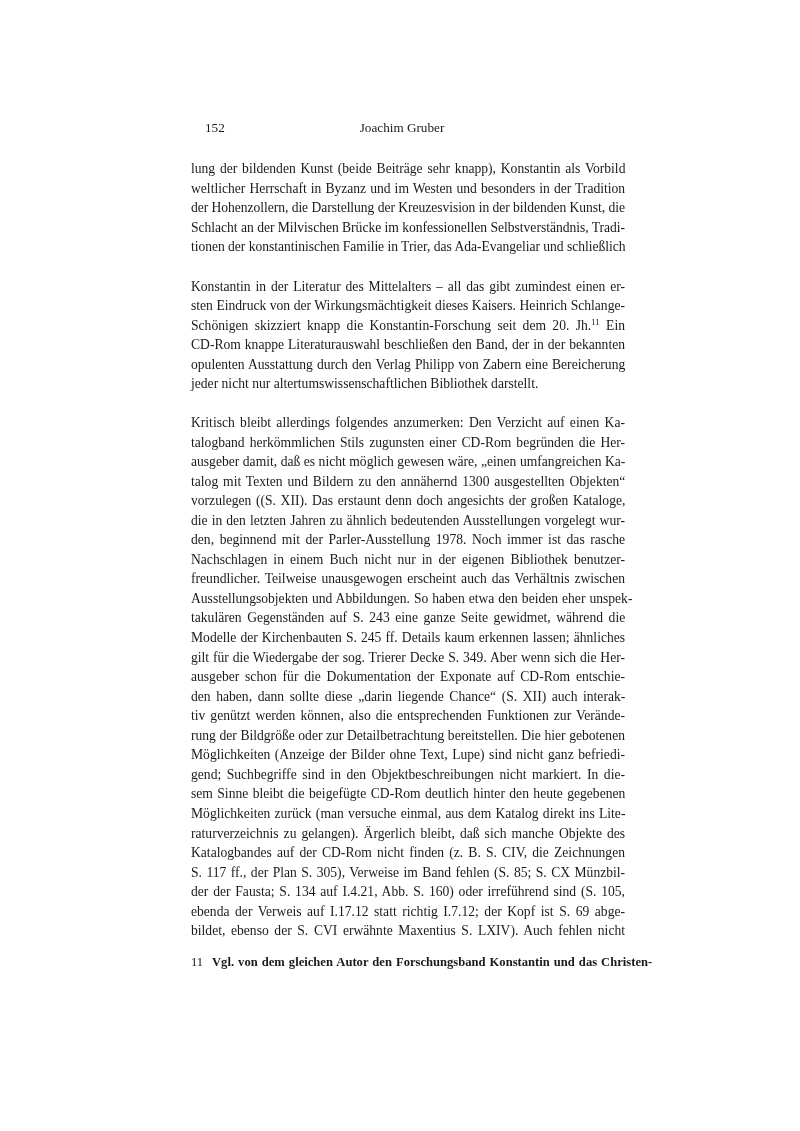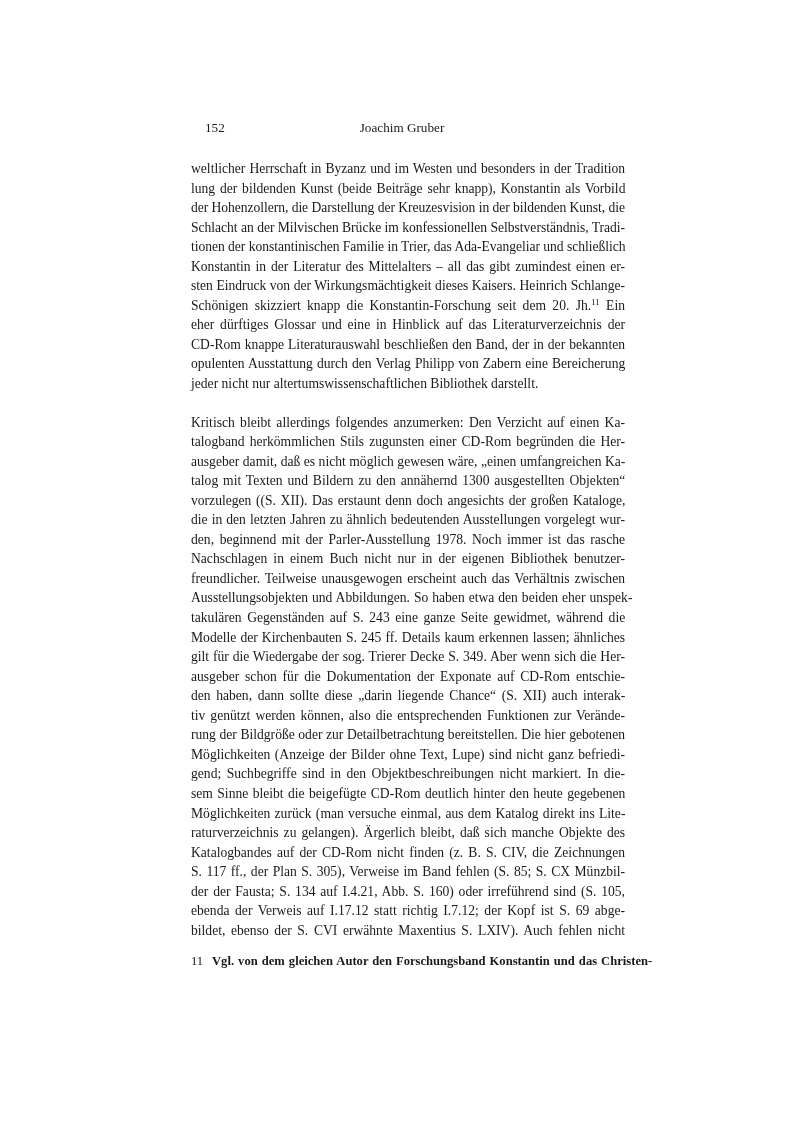--- a/index.html
+++ b/index.html
@@ -25,29 +25,28 @@
 <body>
 
 <div class="page">
   <div class="running-head">
     <span class="page-number">152</span>
     <span class="running-title">Joachim Gruber</span>
   </div>
 
   <div class="body-text">
     <p class="para">
+      <span class="line" style="white-space: nowrap; display: block; word-spacing: 1.4px;">lung der bildenden Kunst (beide Beiträge sehr knapp), Konstantin als Vorbild</span>
       <span class="line" style="white-space: nowrap; display: block; word-spacing: 0.636364px;">weltlicher Herrschaft in Byzanz und im Westen und besonders in der Tradition</span>
-      <span class="line" style="white-space: nowrap; display: block; word-spacing: 1.4px;">lung der bildenden Kunst (beide Beiträge sehr knapp), Konstantin als Vorbild</span>
       <span class="line" style="white-space: nowrap; display: block; letter-spacing: -0.0506329px;">der Hohenzollern, die Darstellung der Kreuzesvision in der bildenden Kunst, die</span>
       <span class="line" style="white-space: nowrap; display: block; letter-spacing: -0.025641px;">Schlacht an der Milvischen Brücke im konfessionellen Selbstverständnis, Tradi-</span>
       <span class="line" style="white-space: nowrap; display: block; letter-spacing: -0.0375px;">tionen der konstantinischen Familie in Trier, das Ada-Evangeliar und schließlich</span>
-      <span class="line" style="white-space: nowrap; display: block; word-spacing: 1.41667px;">Konstantin in der Literatur des Mittelalters – all das gibt zumindest einen er-</span>
+      <span class="line" style="white-space: nowrap; display: block; word-spacing: 1.41667px; margin-top: 20px;">Konstantin in der Literatur des Mittelalters – all das gibt zumindest einen er-</span>
       <span class="line" style="white-space: nowrap; display: block; word-spacing: 0.125px;">sten Eindruck von der Wirkungsmächtigkeit dieses Kaisers. Heinrich Schlange-</span>
       <span class="line" style="white-space: nowrap; display: block; word-spacing: 2.88889px;"><span>Schönigen skizziert knapp die Konstantin-Forschung seit dem 20. Jh.</span><sup>11</sup><span> Ein</span></span>
-      <span class="line" style="white-space: nowrap; display: block; word-spacing: 2.3px;">eher dürftiges Glossar und eine in Hinblick auf das Literaturverzeichnis der</span>
       <span class="line" style="white-space: nowrap; display: block; word-spacing: 0.555556px;">CD-Rom knappe Literaturauswahl beschließen den Band, der in der bekannten</span>
       <span class="line" style="white-space: nowrap; display: block; word-spacing: 0.666667px;">opulenten Ausstattung durch den Verlag Philipp von Zabern eine Bereicherung</span>
       <span class="line last">jeder nicht nur altertumswissenschaftlichen Bibliothek darstellt.</span>
     </p>
 
     <p class="para">
       <span class="line" style="white-space: nowrap; display: block; word-spacing: 1.88889px;">Kritisch bleibt allerdings folgendes anzumerken: Den Verzicht auf einen Ka-</span>
       <span class="line" style="white-space: nowrap; display: block; word-spacing: 1.625px;">talogband herkömmlichen Stils zugunsten einer CD-Rom begründen die Her-</span>
       <span class="line" style="white-space: nowrap; display: block; word-spacing: 0.1px;">ausgeber damit, daß es nicht möglich gewesen wäre, „einen umfangreichen Ka-</span>
       <span class="line" style="white-space: nowrap; display: block; word-spacing: 1.5px;">talog mit Texten und Bildern zu den annähernd 1300 ausgestellten Objekten“</span>

